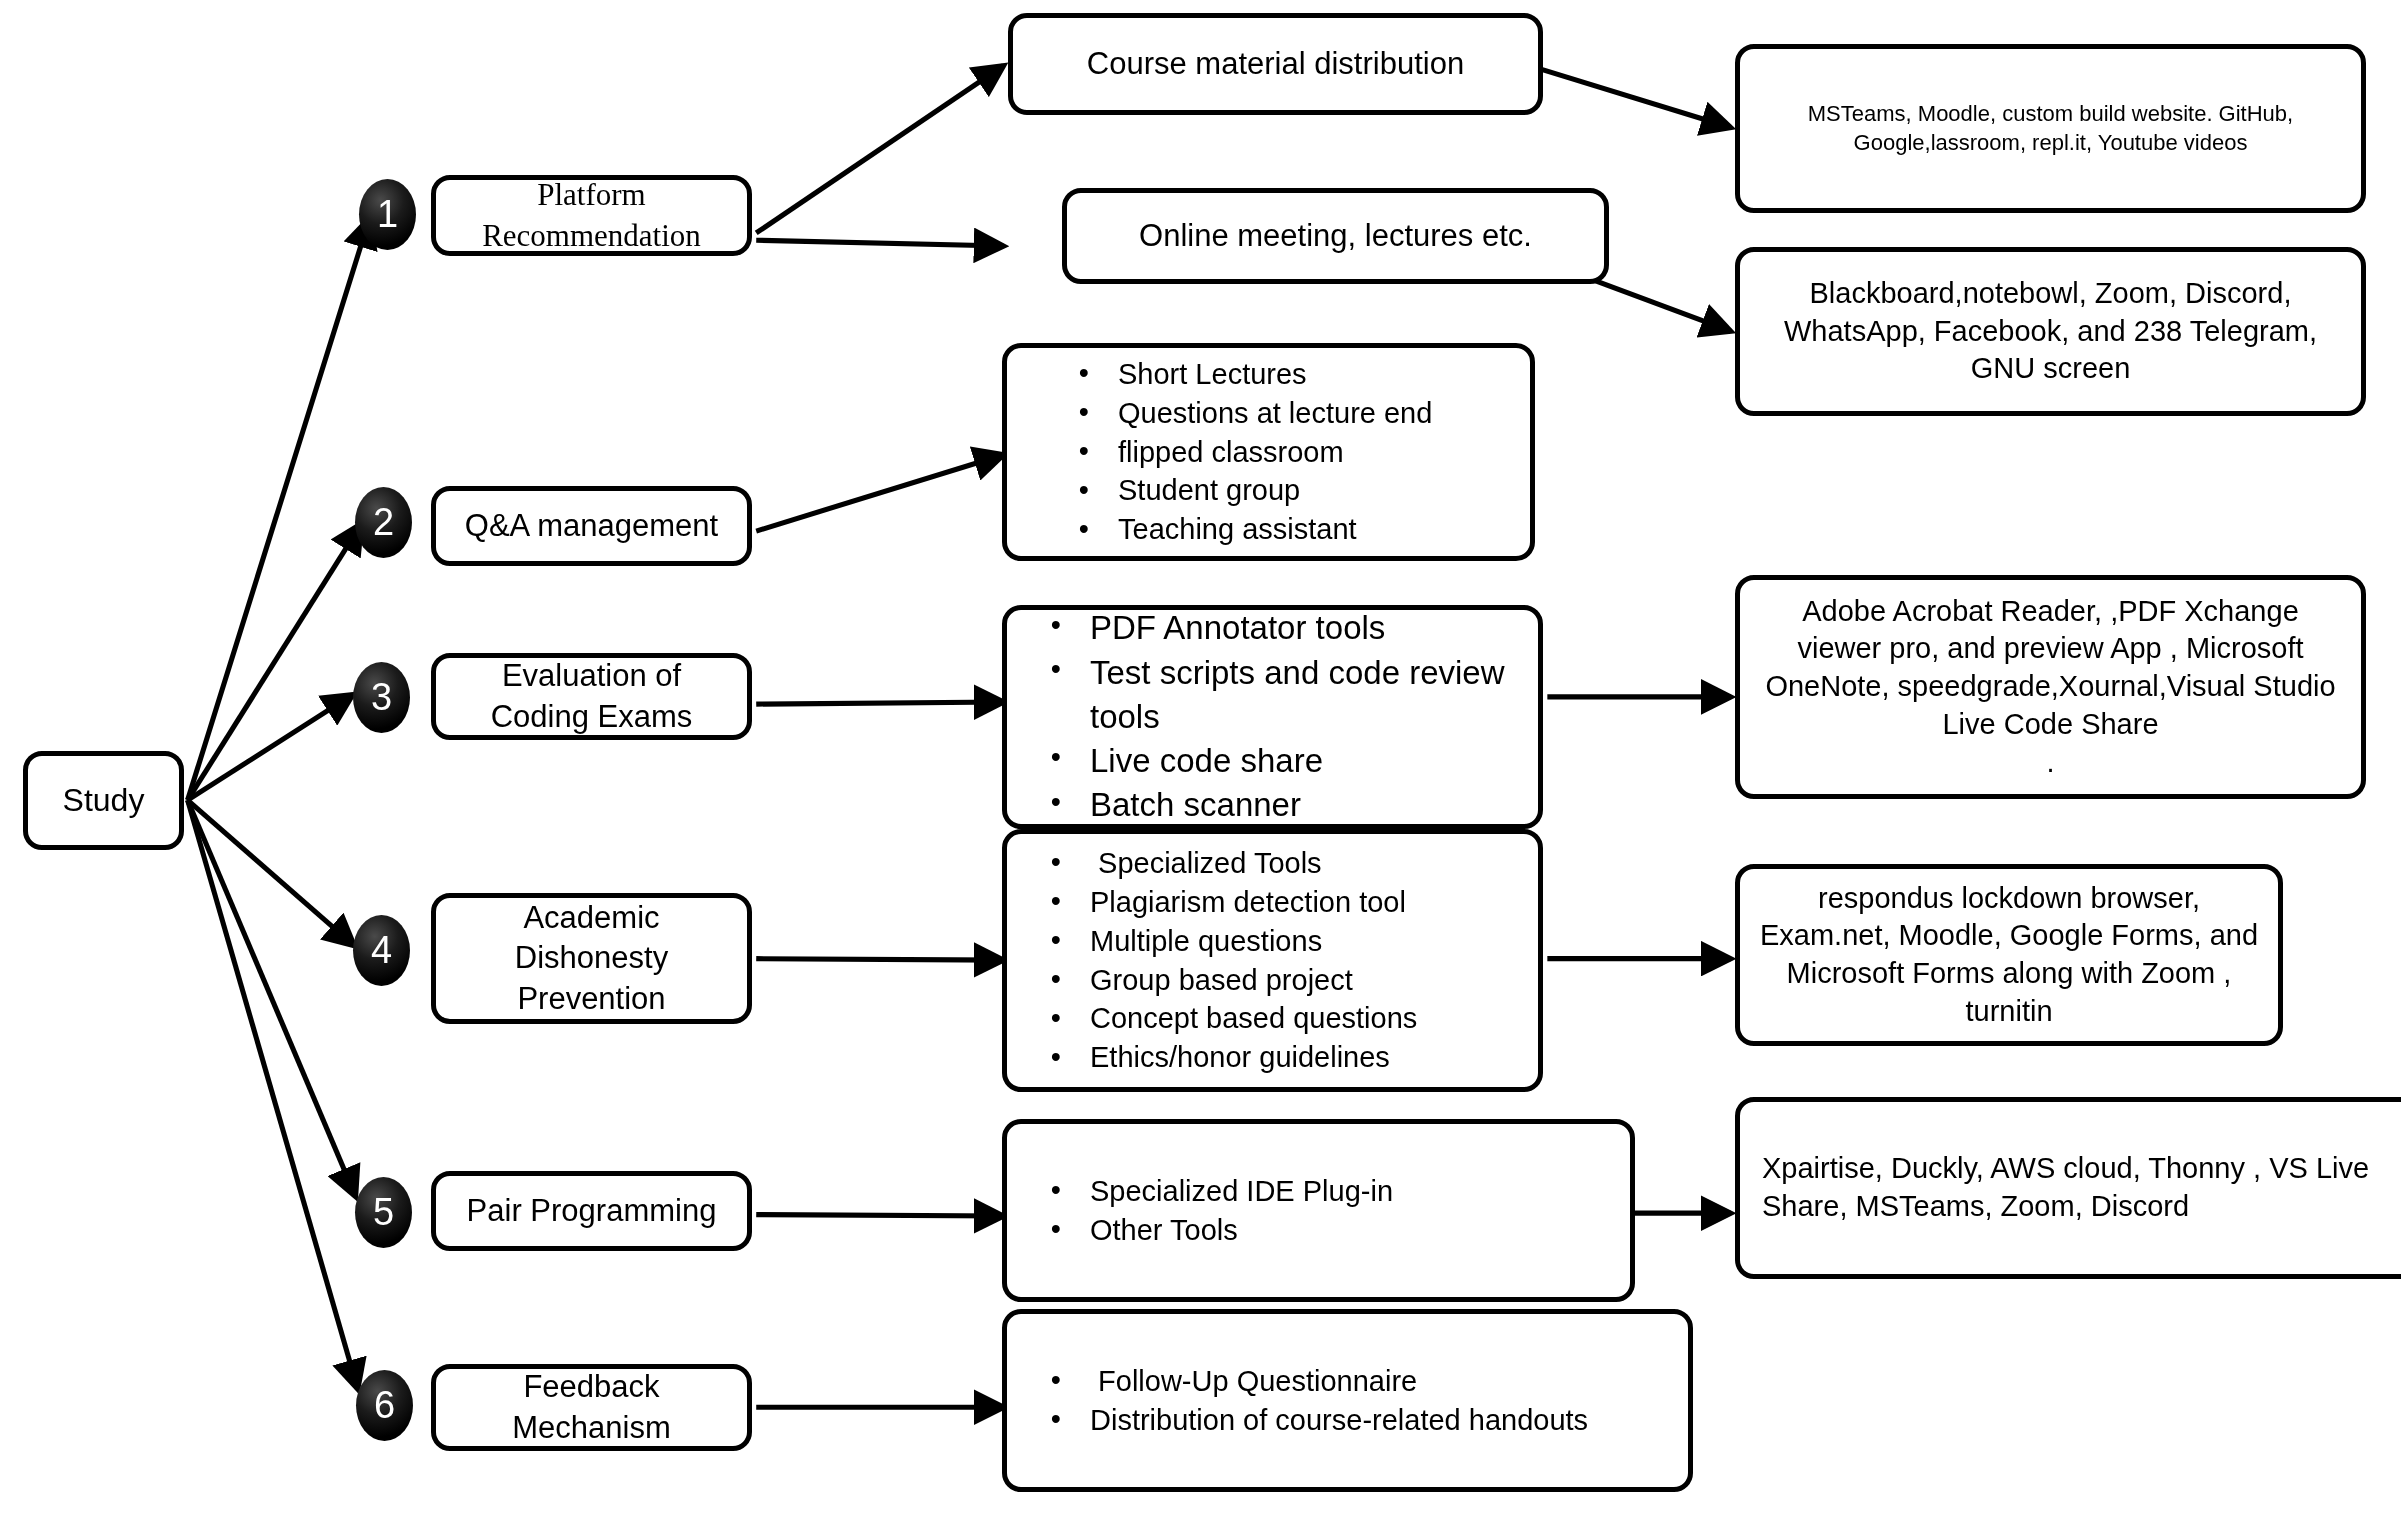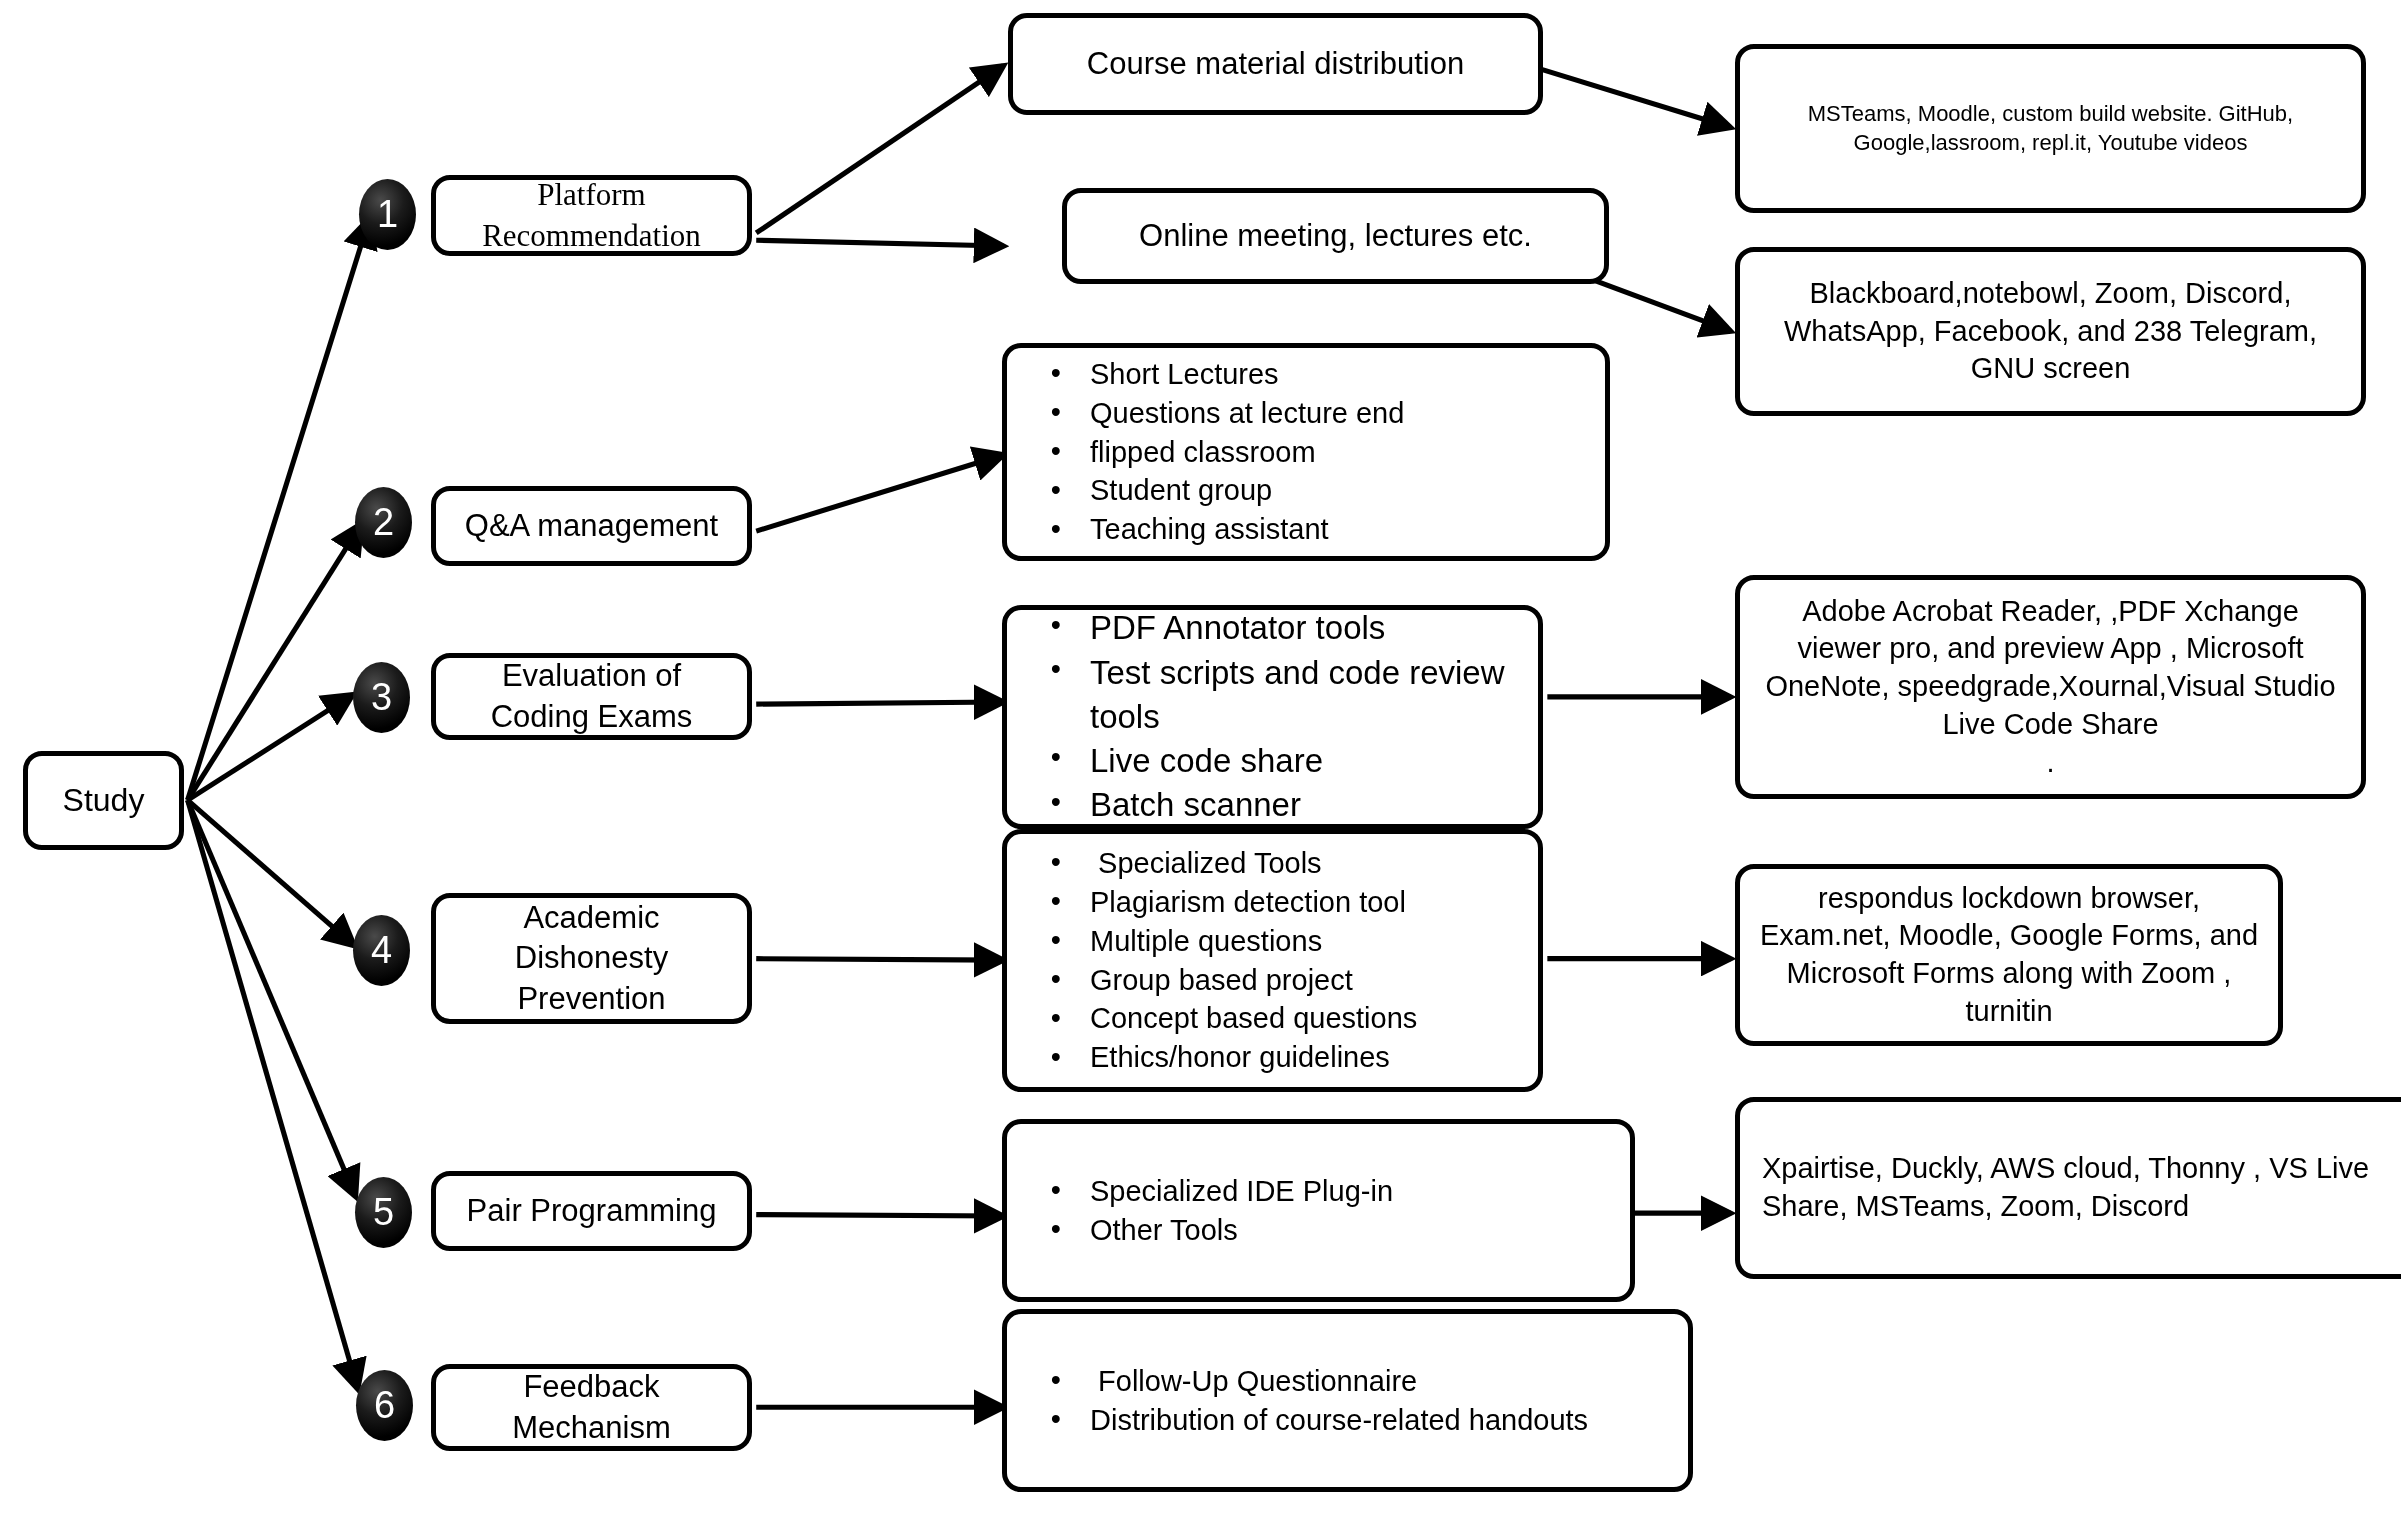--- a/index.html
+++ b/index.html
@@ -134,21 +134,21 @@
   <div class="node center" style="left:1735px; top:247px; width:631px; height:169px; font-size:29px; padding:0 23px;">
     <span class="txt">Blackboard,notebowl, Zoom, Discord, WhatsApp, Facebook, and 238 Telegram, GNU screen</span>
   </div>
 
   <div class="badge" style="left:355px; top:487px; width:57px; height:71px; font-size:38px;">
     <span>2</span>
   </div>
   <div class="node center" style="left:431px; top:486px; width:321px; height:80px; font-size:31px;">
     <span class="txt">Q&amp;A management</span>
   </div>
-  <div class="node bullets" style="left:1002px; top:343px; width:608px; height:218px; font-size:29px;">
+  <div class="node bullets" style="left:1002px; top:343px; width:533px; height:218px; font-size:29px;padding-left:28px;">
     <ul class="bullet-list">
       <li>Short Lectures</li>
       <li>Questions at lecture end</li>
       <li>flipped classroom</li>
       <li>Student group</li>
       <li>Teaching assistant</li>
     </ul>
   </div>
 
   <div class="badge" style="left:353px; top:662px; width:57px; height:71px; font-size:38px;">

